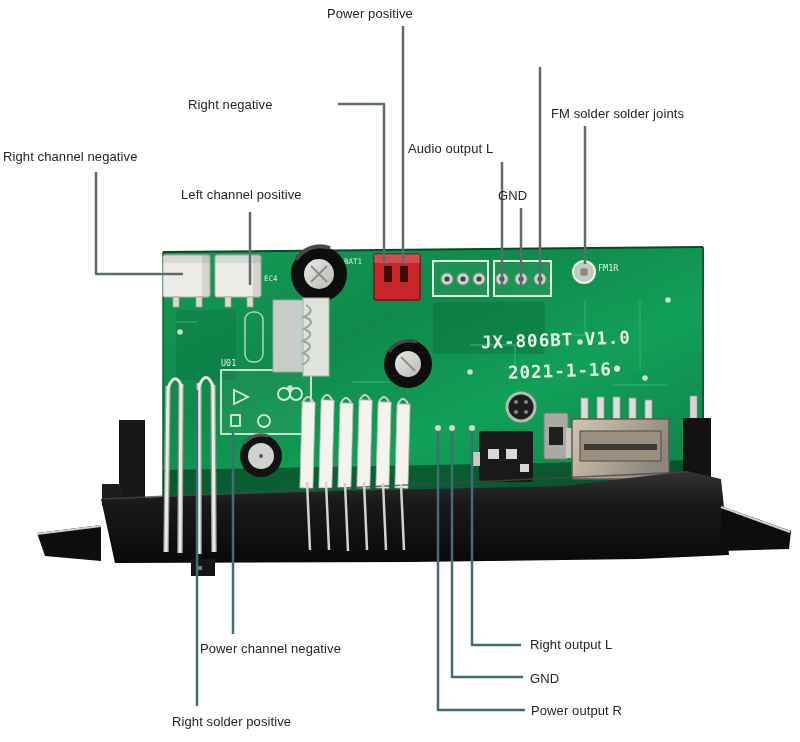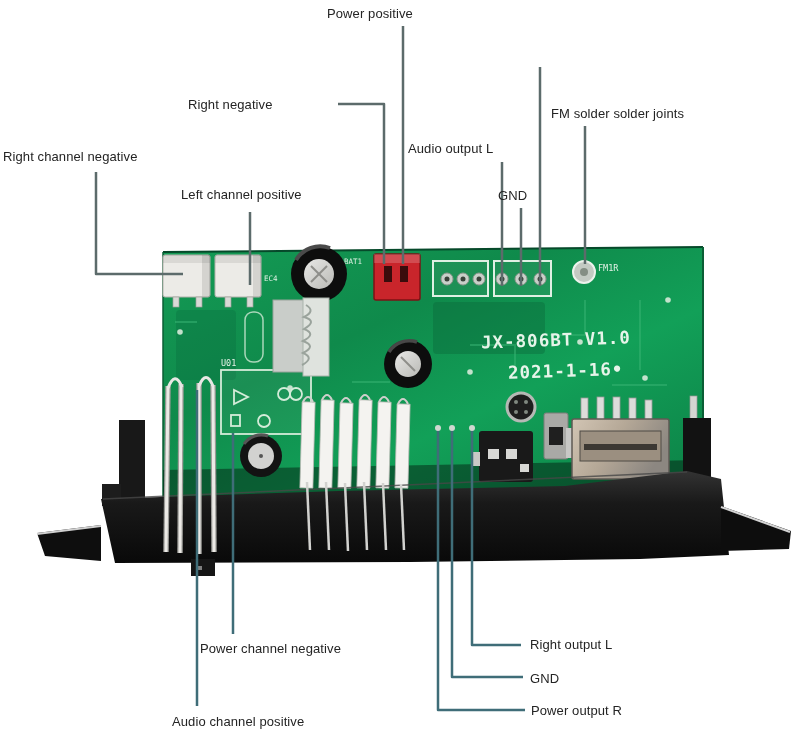--- a/index.html
+++ b/index.html
@@ -306,15 +306,15 @@
 <div class="ann" style="left:188px;top:94px">Right negative</div>
 <div class="ann" style="left:551px;top:103px">FM solder solder joints</div>
 <div class="ann" style="left:408px;top:138px">Audio output L</div>
 <div class="ann" style="left:3px;top:146px">Right channel negative</div>
 <div class="ann" style="left:498px;top:185px">GND</div>
 <div class="ann" style="left:181px;top:184px">Left channel positive</div>
 <div class="ann" style="left:530px;top:634px">Right output L</div>
 <div class="ann" style="left:200px;top:638px">Power channel negative</div>
 <div class="ann" style="left:530px;top:668px">GND</div>
 <div class="ann" style="left:531px;top:700px">Power output R</div>
-<div class="ann" style="left:172px;top:711px">Audio channel positive</div>
+<div class="ann" style="left:172px;top:711px">Right solder positive</div>
 
 </div>
 
 </body></html>

